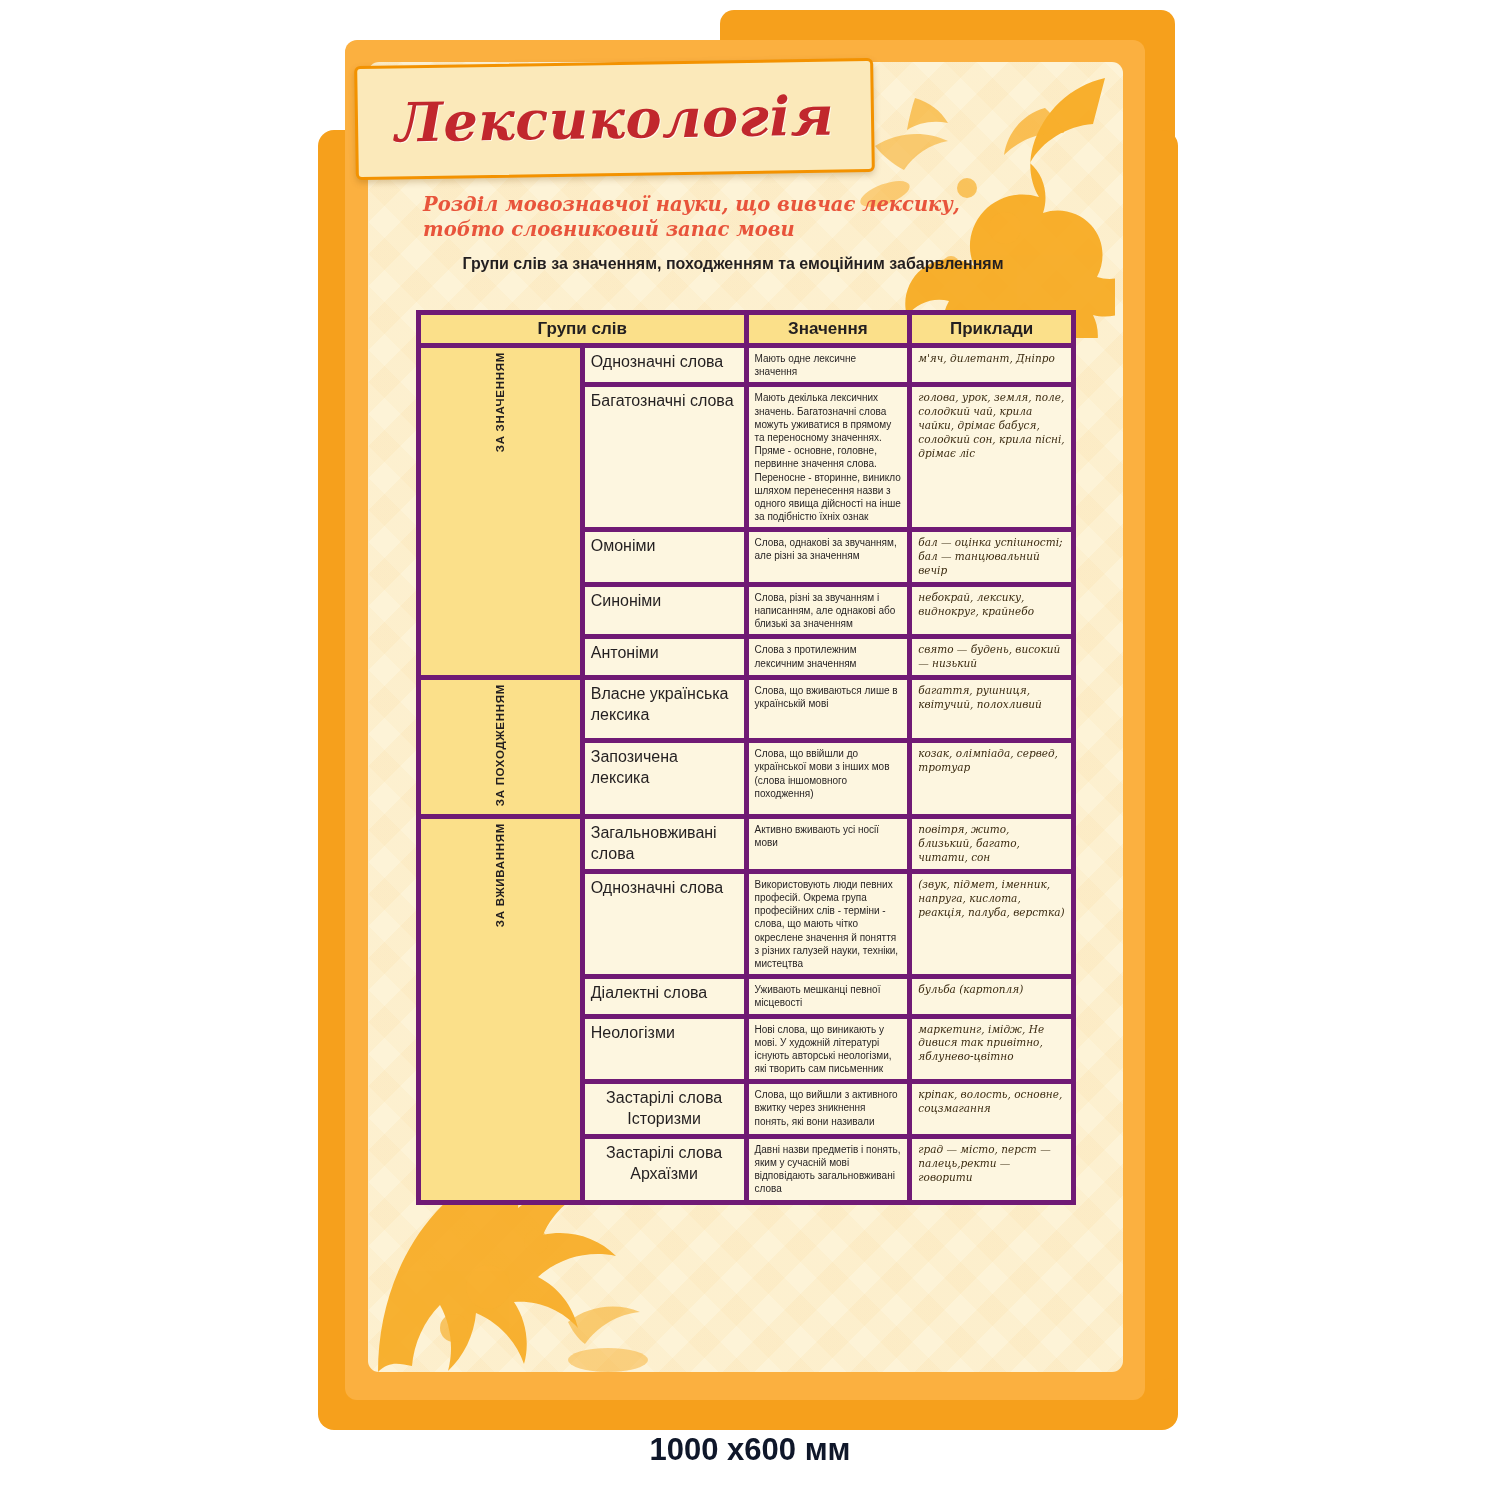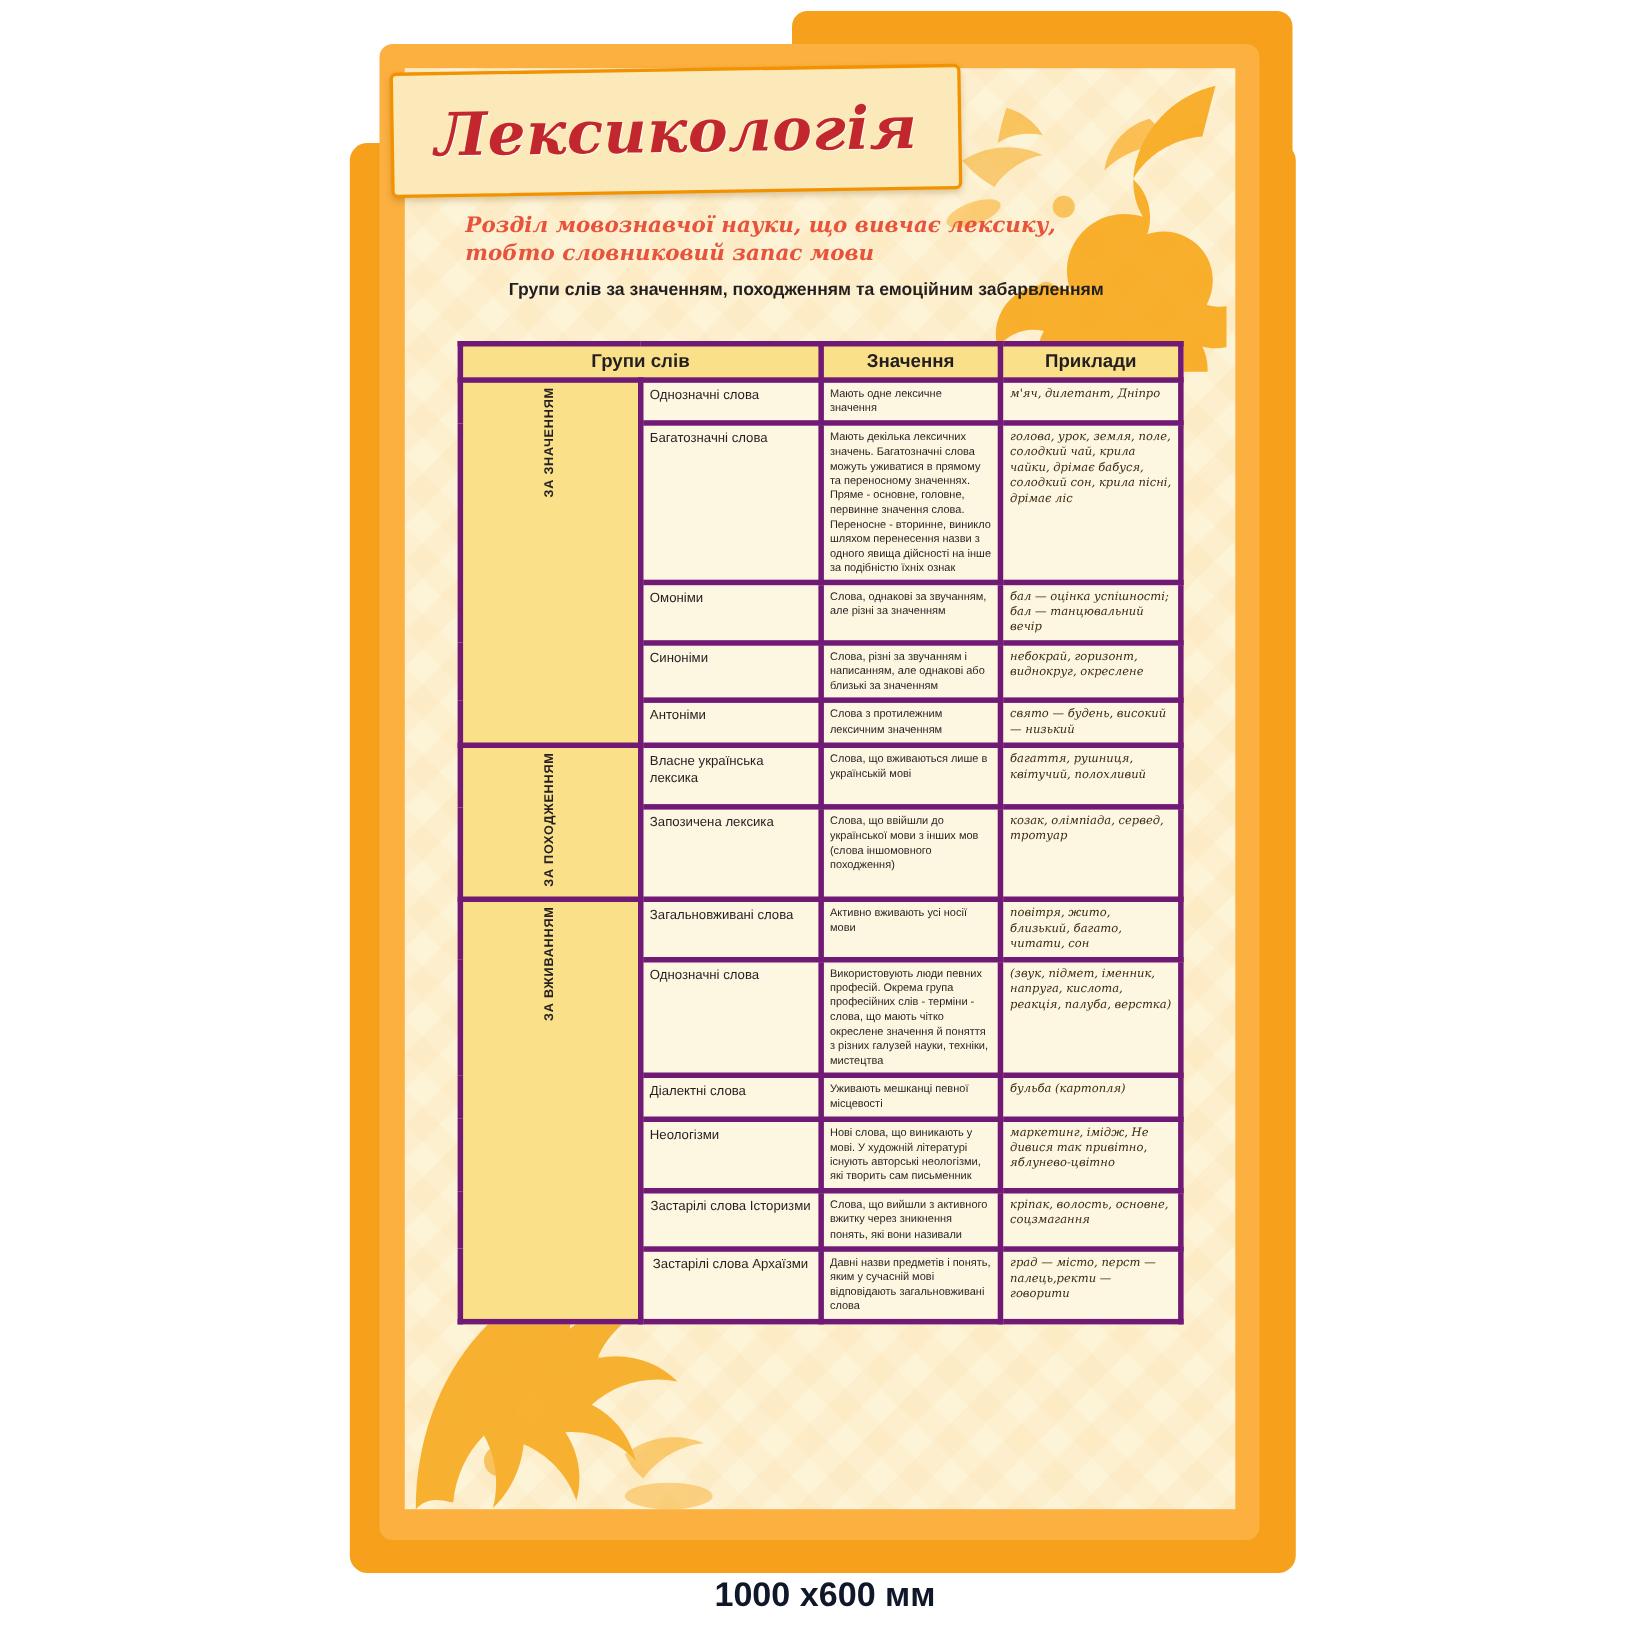--- a/index.html
+++ b/index.html
@@ -59,21 +59,21 @@
     background: #fbb040;
     border-radius: 12px;
   }
   .paper {
     position: absolute;
     left: 368px;
     top: 62px;
     width: 755px;
     height: 1310px;
     background: #fdf3d7;
-    border-radius: 0;
+    border-radius: 11px;
     background-image:
       linear-gradient(135deg, rgba(246,160,28,0.055) 25%, transparent 25%, transparent 50%, rgba(246,160,28,0.055) 50%, rgba(246,160,28,0.055) 75%, transparent 75%),
       linear-gradient(45deg, rgba(246,160,28,0.045) 25%, transparent 25%, transparent 50%, rgba(246,160,28,0.045) 50%, rgba(246,160,28,0.045) 75%, transparent 75%);
     background-size: 64px 64px, 64px 64px;
     overflow: hidden;
   }
 
   
   .title-plate {
     position: absolute;
@@ -187,21 +187,21 @@
     font-weight: bold;
     letter-spacing: 0.7px;
     color: #231f20;
     line-height: 1.25;
     display: inline-block;
     white-space: pre-line;
     text-align: center;
   }
   td.grp {
     width: 140px;
-    font-size: 12px;
+    font-size: 16px;
     line-height: 1.30;
     color: #231f20;
     background: #fdf6e0;
   }
   td.grp.center { text-align: center; }
   td.mean {
     width: 300px;
     font-size: 10px;
     line-height: 1.32;
     color: #231f20;
@@ -295,21 +295,21 @@
             <td class="ex">голова, урок, земля, поле, солодкий чай, крила чайки, дрімає бабуся, солодкий сон, крила пісні, дрімає ліс</td>
           </tr>
           <tr>
             <td class="grp">Омоніми</td>
             <td class="mean">Слова, однакові за звучанням, але різні за значенням</td>
             <td class="ex">бал — оцінка успішності; бал — танцювальний вечір</td>
           </tr>
           <tr>
             <td class="grp">Синоніми</td>
             <td class="mean">Слова, різні за звучанням і написанням, але однакові або близькі за значенням</td>
-            <td class="ex">небокрай, горизонт, виднокруг, окреслене</td>
+            <td class="ex">небокрай, лексику, виднокруг, крайнебо</td>
           </tr>
           <tr>
             <td class="grp">Антоніми</td>
             <td class="mean">Слова з протилежним лексичним значенням</td>
             <td class="ex">свято — будень, високий — низький</td>
           </tr>
 
           <tr>
             <td class="cat" rowspan="2">
               <span class="vert">ЗА ПОХОДЖЕННЯМ</span>

